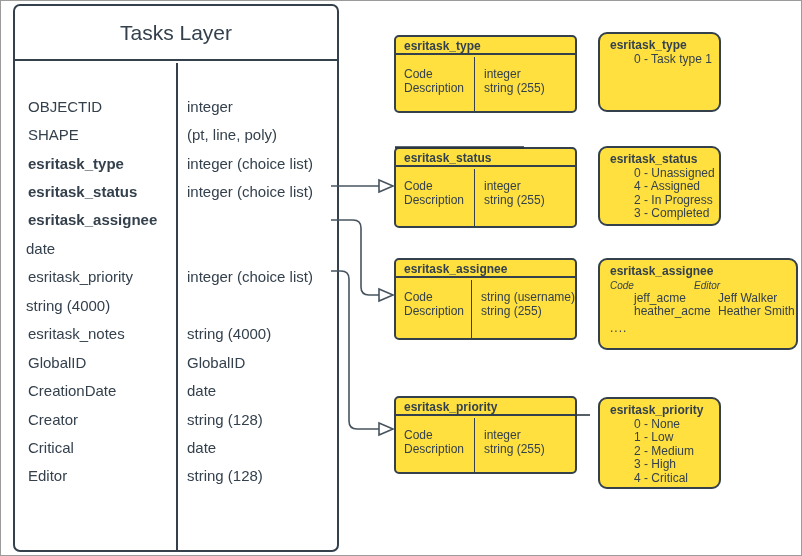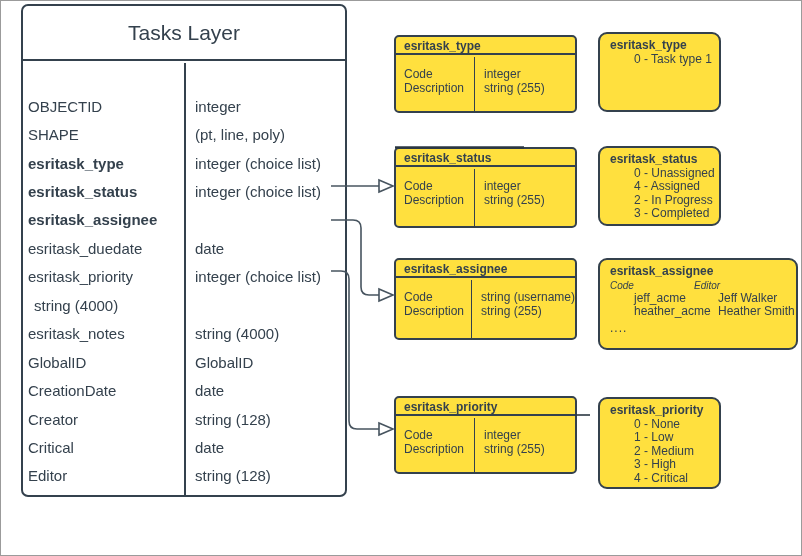--- a/index.html
+++ b/index.html
@@ -9,39 +9,39 @@
     width: 802px; height: 556px;
     border: 1px solid #9b9b9b;
     background: #ffffff;
     font-family: "Liberation Sans", "DejaVu Sans", sans-serif;
     color: #34414d;
     overflow: hidden;
   }
 
   
   .tasks-box {
-    position: absolute; left: 20px; top: 3px;
-    width: 326px; height: 493px;
+    position: absolute; left: 12px; top: 3px;
+    width: 326px; height: 548px;
     background: #ffffff;
     border: 2px solid #34414d;
     border-radius: 7px;
   }
   .tasks-title {
     height: 55px;
     border-bottom: 2px solid #34414d;
     display: flex; align-items: center; justify-content: center;
     font-size: 21px; color: #34414d;
   }
   .tasks-divider {
     position: absolute; left: 161px; top: 57px; bottom: 0;
     width: 1.5px; background: #34414d;
   }
   .tasks-rows { position: absolute; top: 57px; left: 0; right: 0; padding-top: 29px; }
   .trow { height: 28.45px; display: grid; grid-template-columns: 161px 1fr; align-items: center; font-size: 15px; }
-  .trow .fname { padding-left: 5px; white-space: nowrap; }
+  .trow .fname { padding-left: 13px; white-space: nowrap; }
   .trow .ftype { padding-left: 11px; white-space: nowrap; }
   .trow.bold .fname { font-weight: 700; }
 
   
   .dbox {
     position: absolute; left: 393px; width: 183px;
     background: #ffe03e;
     border: 2px solid #34414d;
     border-radius: 5px;
   }
@@ -94,21 +94,20 @@
           <span class="ftype">integer (choice list)</span>
         </div>
       <div class="trow bold">
           <span class="fname">esritask_status</span>
           <span class="ftype">integer (choice list)</span>
         </div>
       <div class="trow bold">
           <span class="fname">esritask_assignee</span>
         </div>
       <div class="trow">
-          <span class="fname">esritask_duedate</span>
           <span class="ftype">date</span>
         </div>
       <div class="trow">
           <span class="fname">esritask_priority</span>
           <span class="ftype">integer (choice list)</span>
         </div>
       <div class="trow">
           <span class="ftype">string (4000)</span>
         </div>
       <div class="trow">

